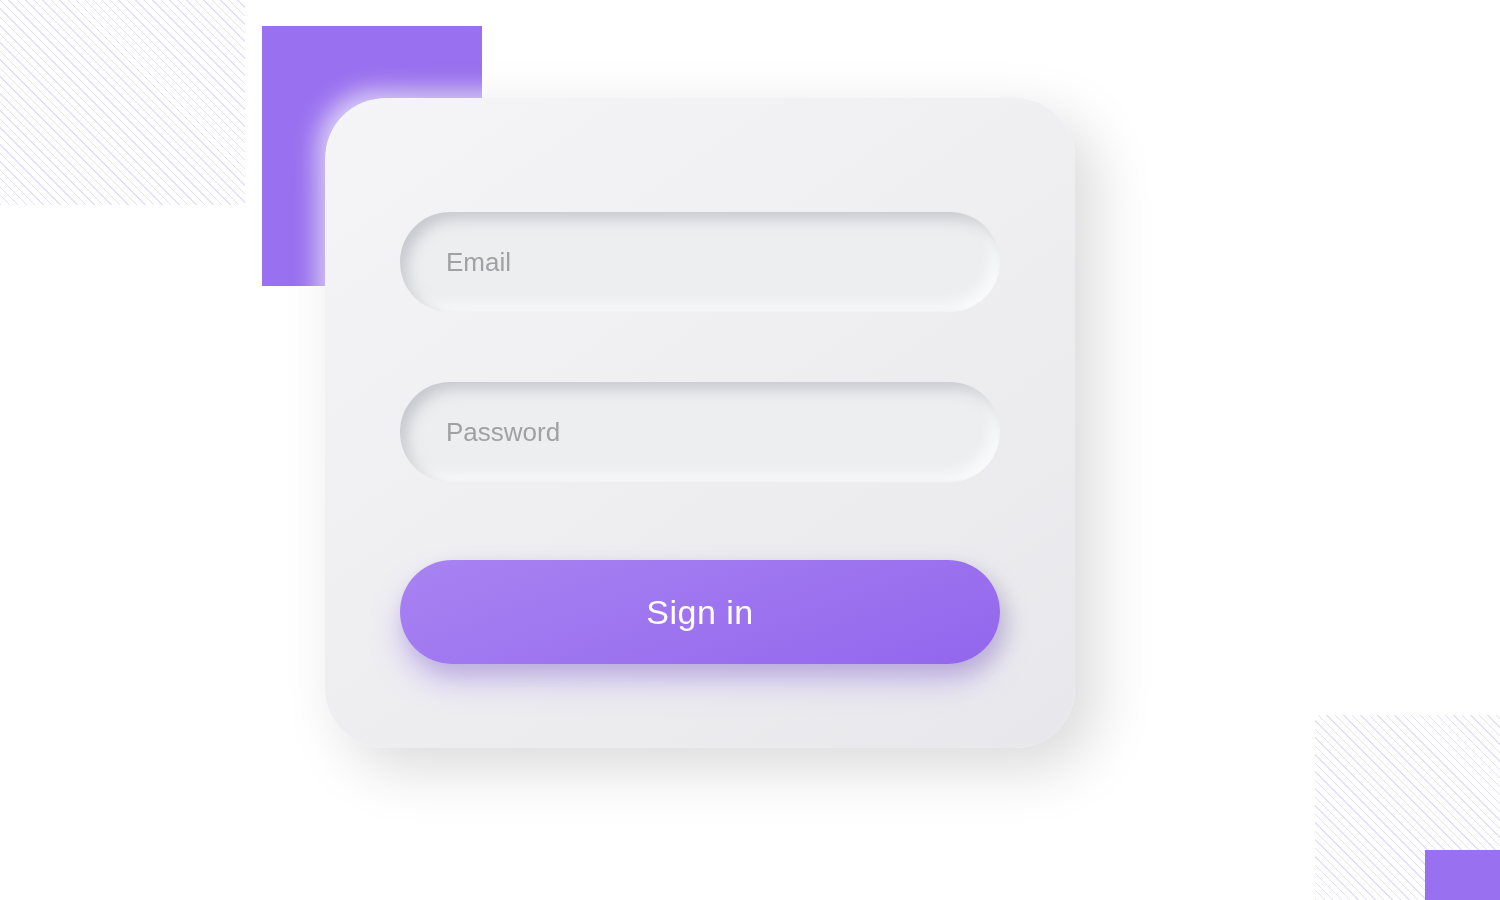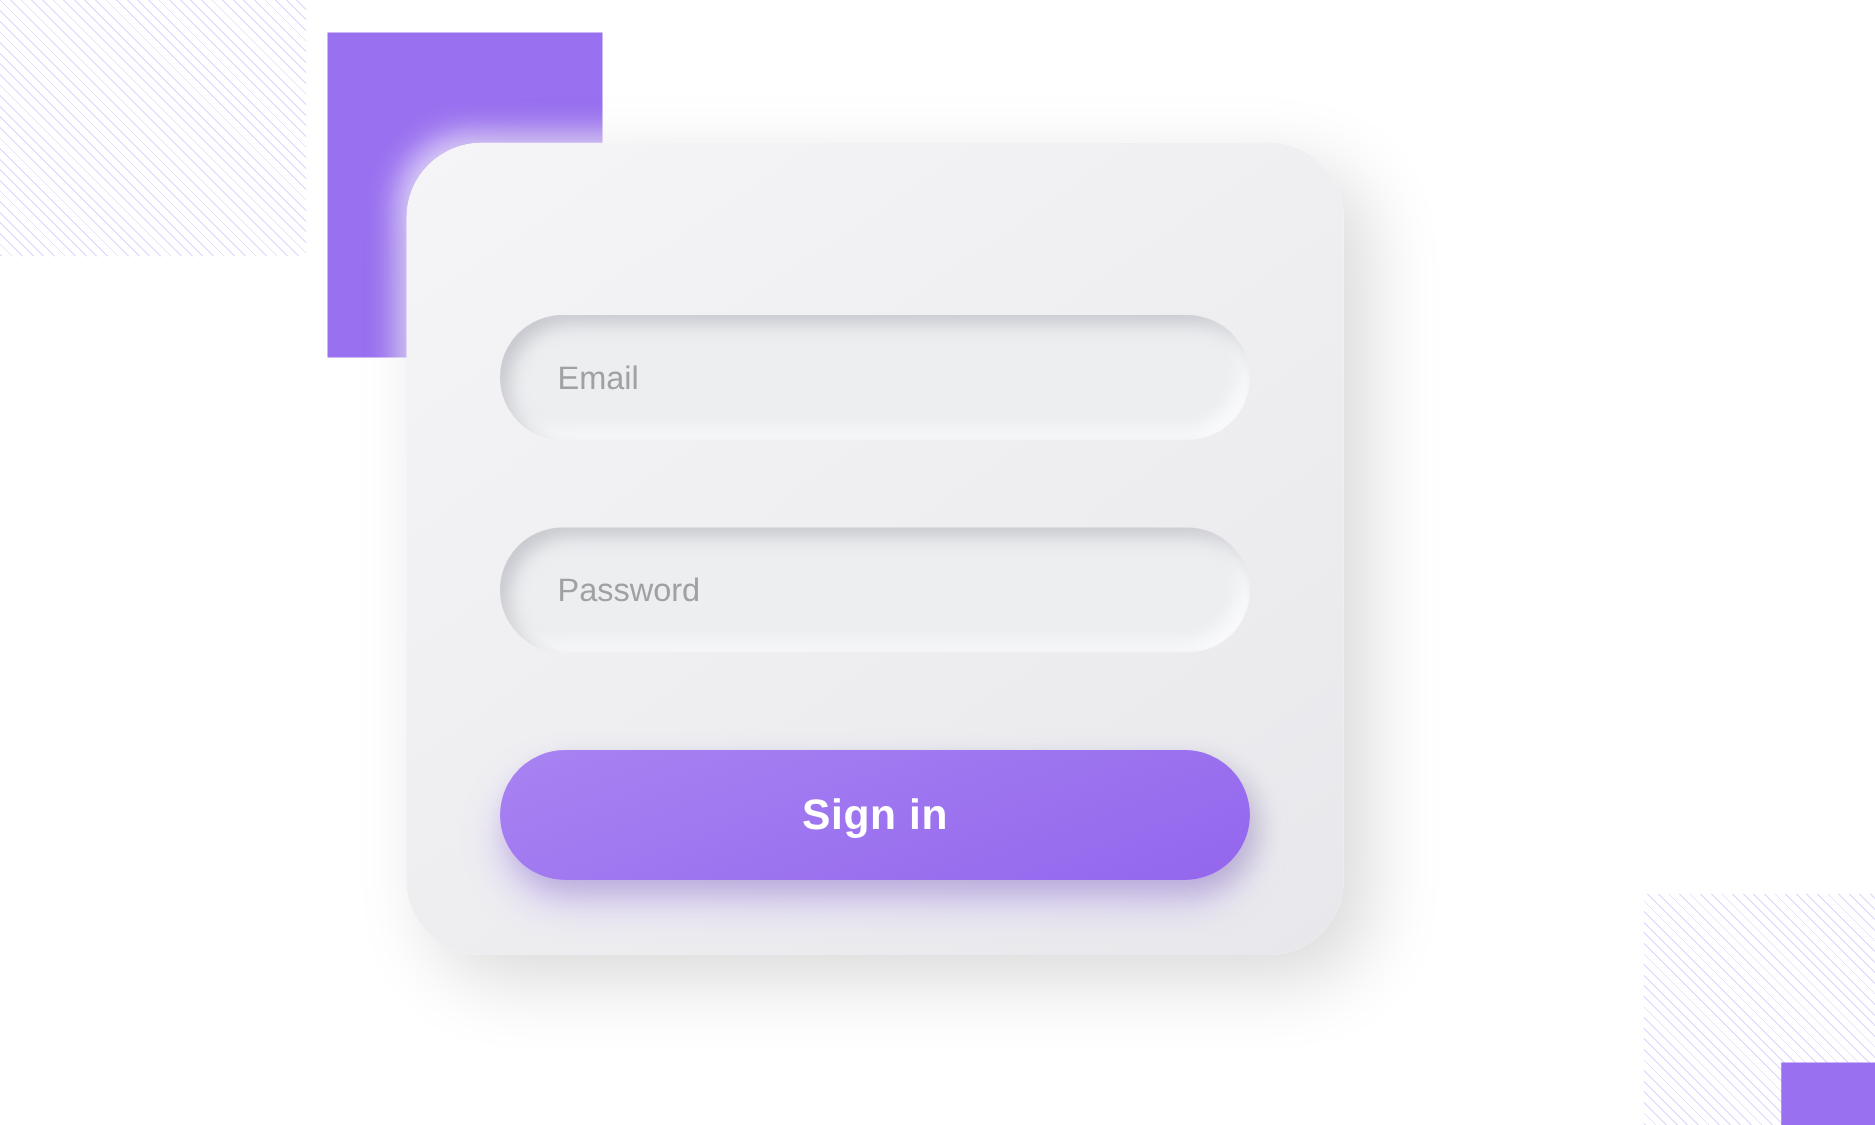--- a/index.html
+++ b/index.html
@@ -67,34 +67,34 @@
       right: 0;
       width: 75px;
       height: 50px;
       background: #9970f0;
       z-index: 1;
     }
 
     
     .card {
       position: absolute;
-      top: 114px;
+      top: 98px;
       left: 325px;
       width: 750px;
       height: 650px;
       background: linear-gradient(145deg, #f5f5f7, #e8e8ec);
       border-radius: 60px;
       box-shadow: 
         20px 20px 60px rgba(0, 0, 0, 0.15),
         -8px -8px 24px rgba(255, 255, 255, 0.7);
       z-index: 2;
       padding: 90px 75px 60px 75px;
       display: flex;
       flex-direction: column;
-      justify-content: flex-end;
+      justify-content: center;
     }
 
     
     .input-field {
       width: 100%;
       height: 100px;
       border-radius: 55px;
       border: none;
       outline: none;
       background: #eceef0;
@@ -122,21 +122,21 @@
       margin-top: 78px;
       width: 100%;
       height: 104px;
       border-radius: 55px;
       border: none;
       outline: none;
       cursor: pointer;
       background: linear-gradient(160deg, #a883f2 0%, #9366ed 100%);
       color: #ffffff;
       font-size: 34px;
-      font-weight: 700;
+      font-weight: 400;
       letter-spacing: 0.5px;
       box-shadow: 
         0 18px 30px rgba(147, 102, 237, 0.35),
         8px 8px 20px rgba(0, 0, 0, 0.12);
     }
   </style>
 </head>
 <body>
 
 <div class="pattern-top-left"></div>

